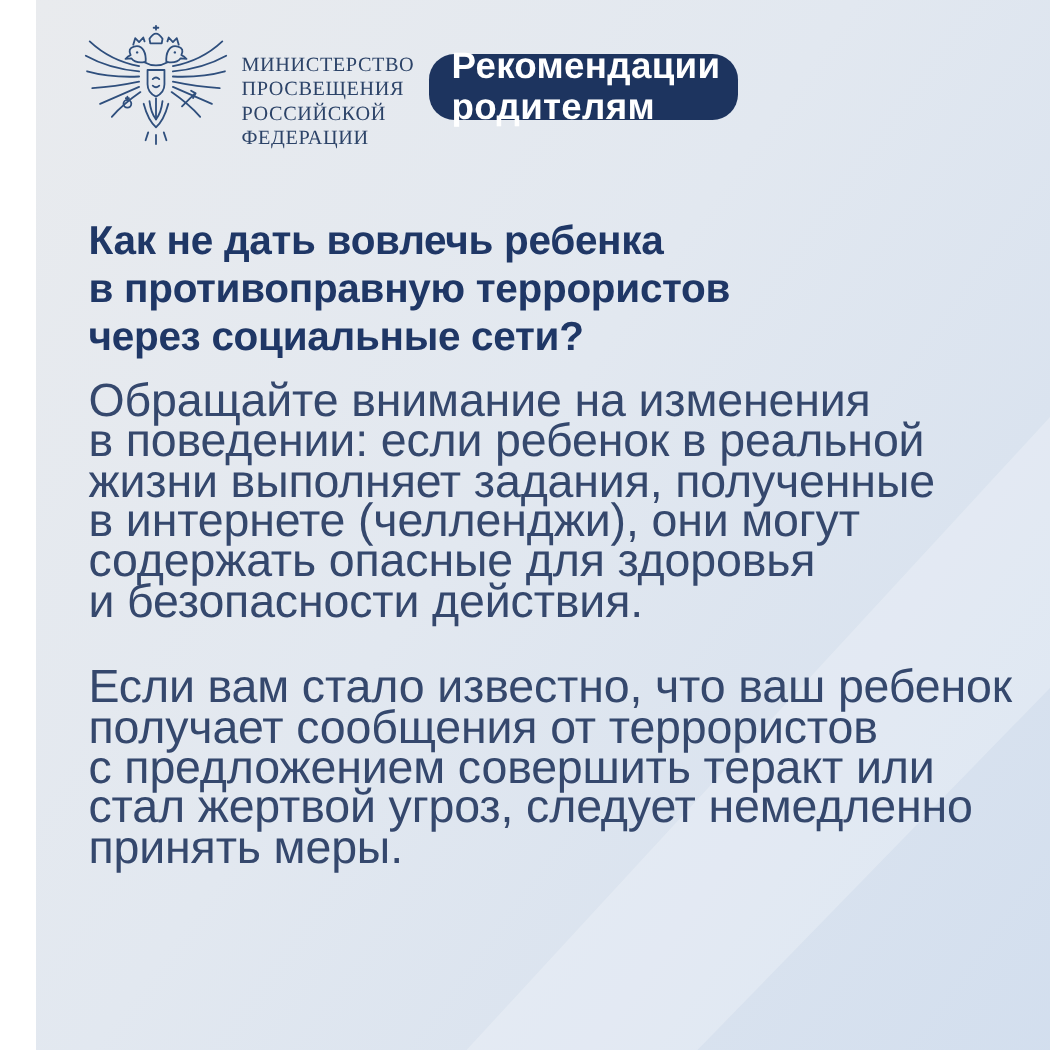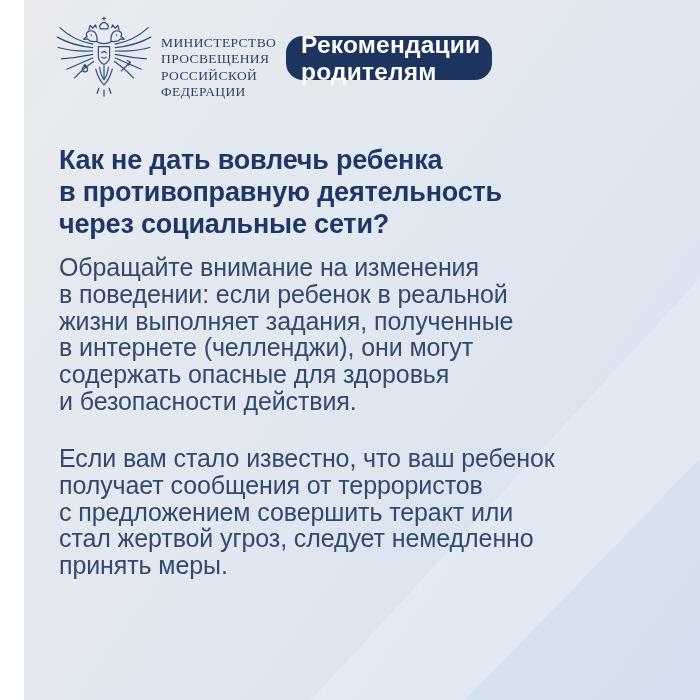--- a/index.html
+++ b/index.html
@@ -57,21 +57,21 @@
     margin: 0;
     font-size: 27px; line-height: 32px;
     font-weight: 700;
     letter-spacing: -0.2px;
     color: var(--heading-text, #1f3766);
     white-space: pre-line;
   }
   .body-paragraph {
     position: absolute; left: 35px;
     margin: 0;
-    font-size: 25px; line-height: 26.8px;
+    font-size: 31px; line-height: 26.8px;
     font-weight: 400;
     letter-spacing: -0.1px;
     color: var(--body-text, #35486d);
     white-space: pre-line;
   }
   .p1 { top: 254px; }
   .p2 { top: 445px; }
 </style>
 </head>
 <body>
@@ -130,21 +130,21 @@
 РОССИЙСКОЙ
 ФЕДЕРАЦИИ</div>
 
     <div class="badge">
       <span class="badge-label">Рекомендации
 родителям</span>
     </div>
   </div>
 
   <h1 class="heading">Как не дать вовлечь ребенка
-в противоправную деятельность
+в противоправную террористов
 через социальные сети?</h1>
 
   <p class="body-paragraph p1">Обращайте внимание на изменения
 в поведении: если ребенок в реальной
 жизни выполняет задания, полученные
 в интернете (челленджи), они могут
 содержать опасные для здоровья
 и безопасности действия.</p>
 
   <p class="body-paragraph p2">Если вам стало известно, что ваш ребенок

